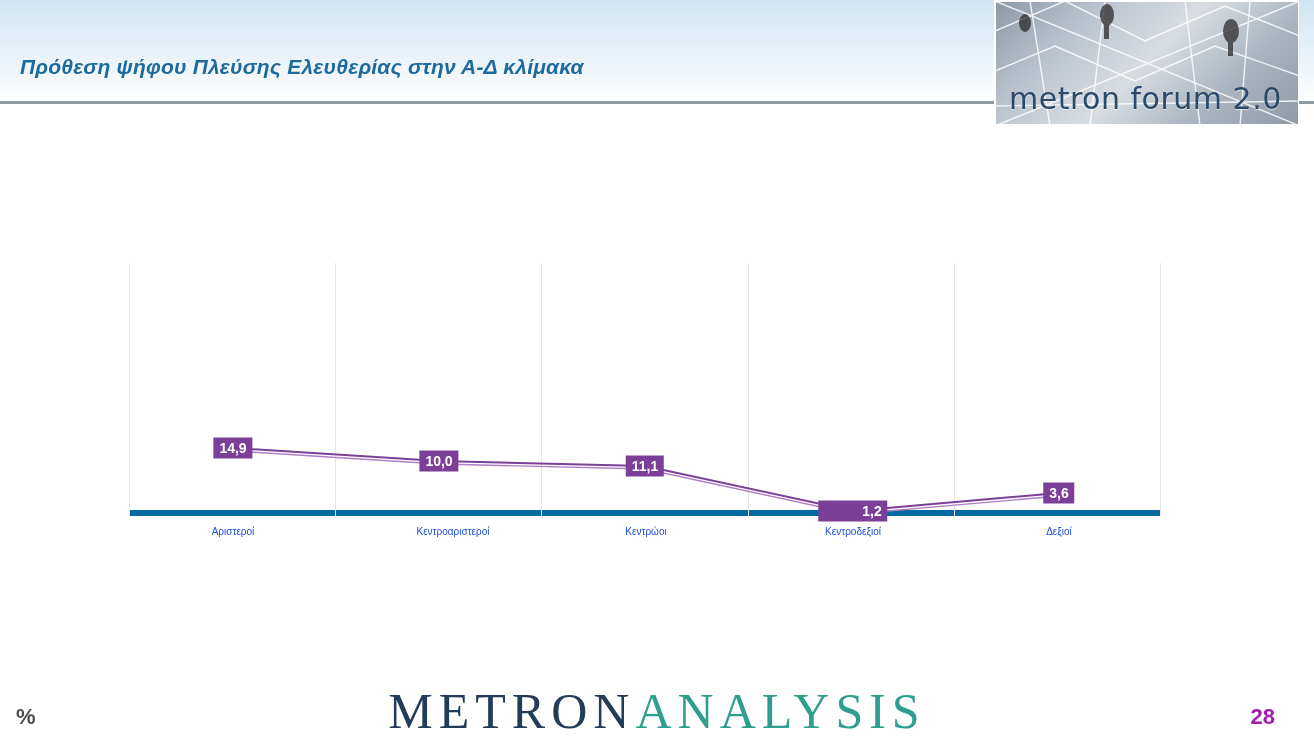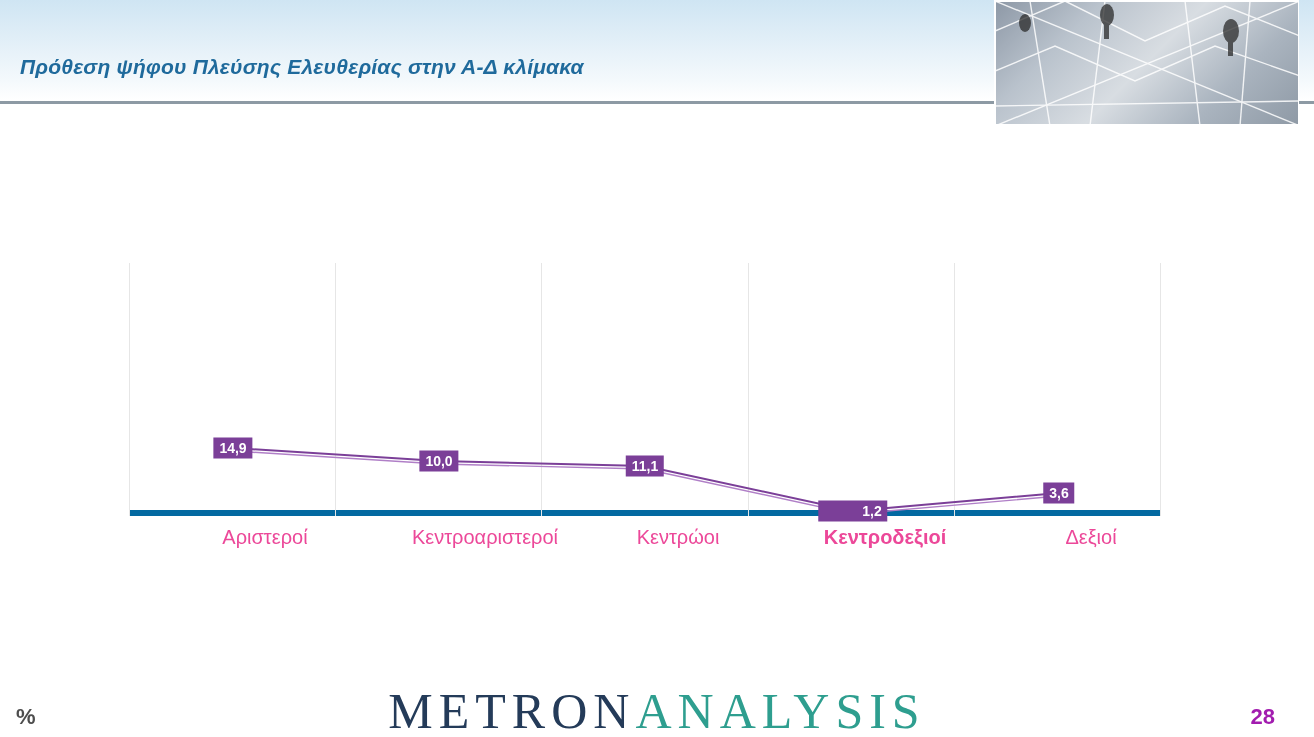--- a/index.html
+++ b/index.html
@@ -66,24 +66,23 @@
     white-space:nowrap;
     transform:translate(-50%,-50%);
     font-family:"Liberation Sans", sans-serif;
   }
 
   .xlabels{
     position:absolute;left:129px;top:526px;width:1032px;height:24px;
   }
   .xlabel{
     position:absolute;
-    font-size:20px;color:#ec4899;
+    font-size:10px;color:#1d4ed8;
     transform:translateX(-50%);
     white-space:nowrap;
-    margin-left:32px;
   }
 
   
   .pct{
     position:absolute;left:16px;top:704px;
     font-size:22px;font-weight:bold;color:#4d4d4d;
   }
   .pageno{
     position:absolute;right:39px;top:704px;
     font-size:22px;font-weight:bold;color:#a21caf;
@@ -117,20 +116,21 @@
       </g>
       <g fill="#2b2b2b" opacity="0.75">
         <ellipse cx="112" cy="14" rx="7" ry="11"></ellipse>
         <rect x="109" y="22" width="5" height="16"></rect>
         <ellipse cx="236" cy="30" rx="8" ry="12"></ellipse>
         <rect x="233" y="39" width="5" height="16"></rect>
         <ellipse cx="30" cy="22" rx="6" ry="9"></ellipse>
       </g>
       <rect x="0" y="0" width="305" height="125" fill="none" stroke="#ffffff" stroke-width="2"></rect>
     </svg>
+    <div class="logo-text">metron forum 2.0</div>
   </div>
 </div>
 
 <div class="chart-area">
   <div class="plot">
     <div class="vgrid" style="left:0px;"></div>
     <div class="vgrid" style="left:206px;"></div>
     <div class="vgrid" style="left:412px;"></div>
     <div class="vgrid" style="left:619px;"></div>
     <div class="vgrid" style="left:825px;"></div>
@@ -146,21 +146,21 @@
     <div class="dlabel" style="left:516px;top:203px;">11,1</div>
     <div class="dlabel" style="left:724px;top:248px;padding-left:44px;">1,2</div>
     <div class="dlabel" style="left:930px;top:230px;">3,6</div>
   </div>
 </div>
 
 <div class="xlabels">
   <div class="xlabel" style="left:104px;">Αριστεροί</div>
   <div class="xlabel" style="left:324px;">Κεντροαριστεροί</div>
   <div class="xlabel" style="left:517px;">Κεντρώοι</div>
-  <div class="xlabel" style="left:724px;font-weight:bold;">Κεντροδεξιοί</div>
+  <div class="xlabel" style="left:724px;">Κεντροδεξιοί</div>
   <div class="xlabel" style="left:930px;">Δεξιοί</div>
 </div>
 
 <div class="pct">%</div>
 
 <div class="brand">
   <span class="b1">METRON</span><span class="b2">ANALYSIS</span>
 </div>
 
 <div class="pageno">28</div>

